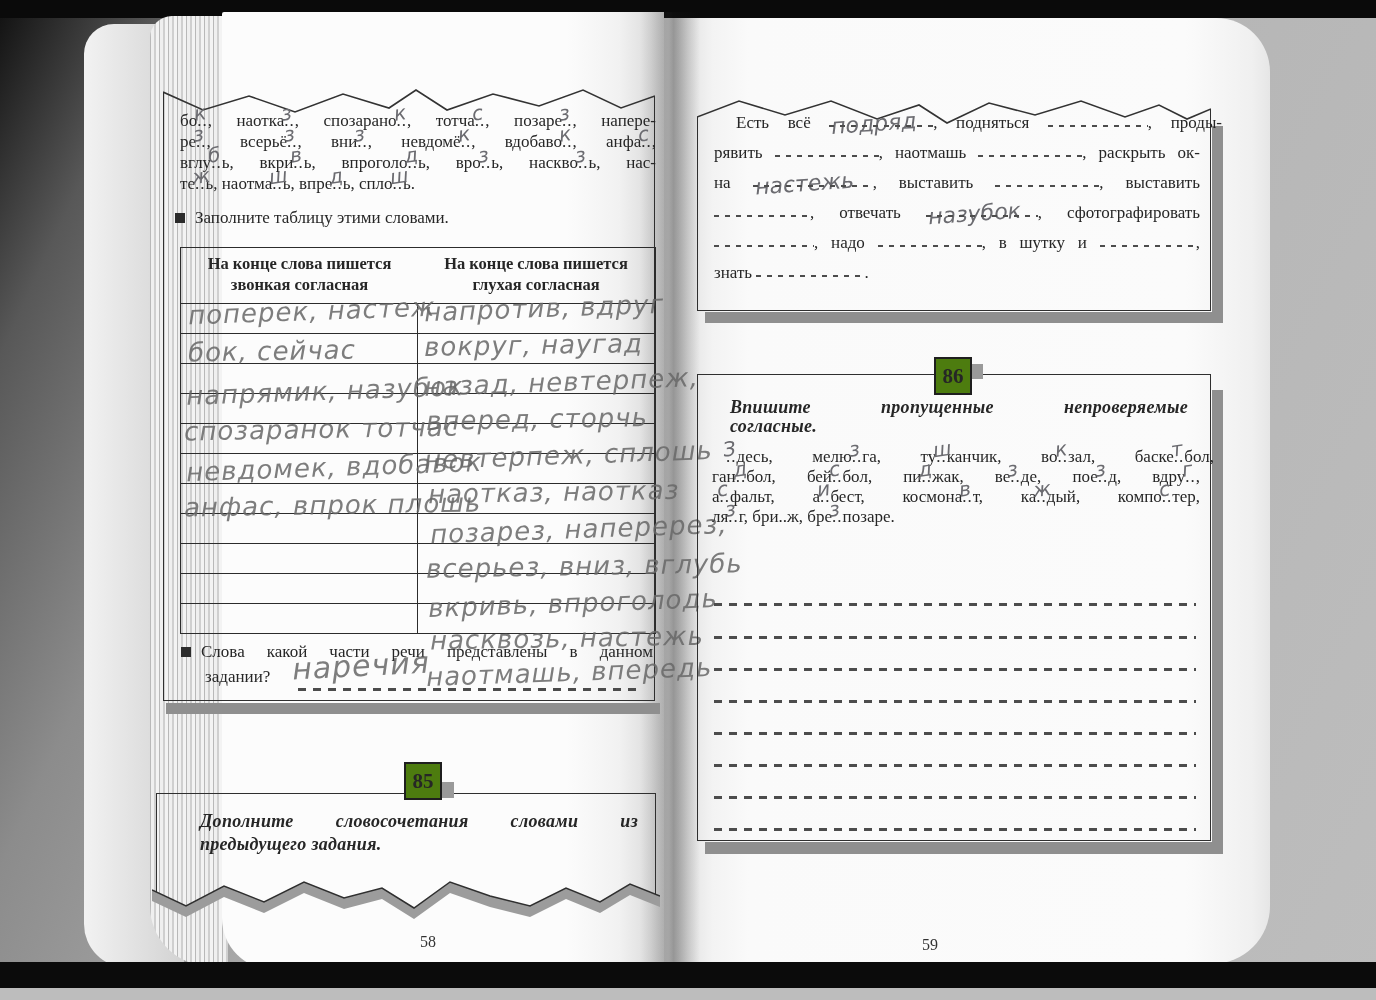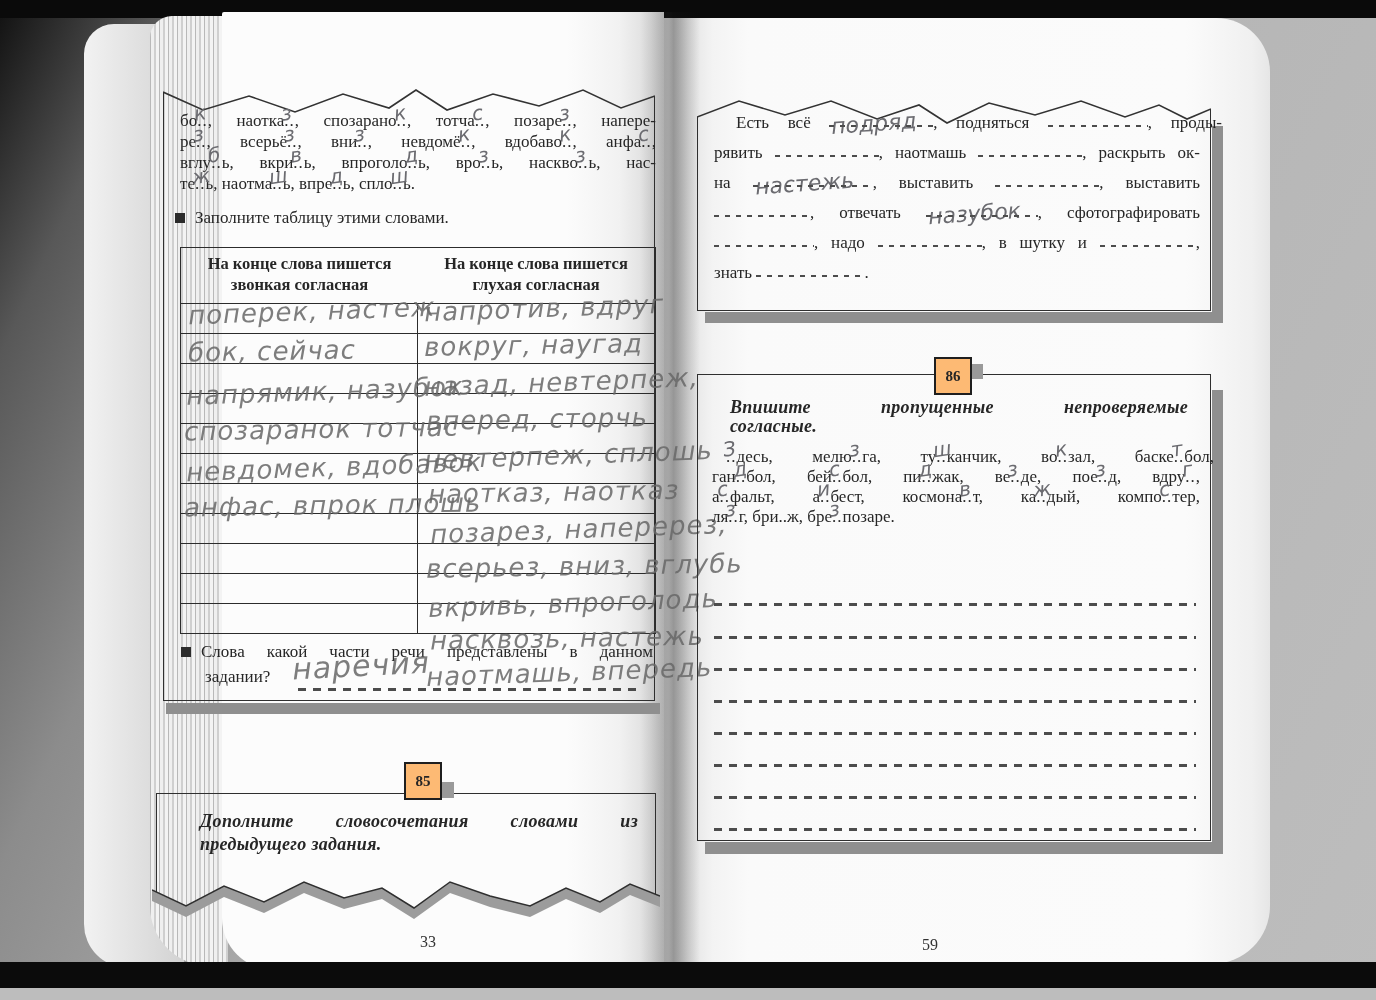--- a/index.html
+++ b/index.html
@@ -45,22 +45,22 @@
       font-size:26px;letter-spacing:1px;white-space:nowrap;opacity:.85;}
   
   .tbl{left:180px;top:247px;width:474px;border:1.6px solid #2c2c2c;}
   .thead{display:grid;grid-template-columns:1fr 1fr;border-bottom:1.6px solid #2c2c2c;}
   .hc{padding:5px 8px;height:45px;font-weight:bold;font-size:16.5px;line-height:21px;text-align:center;}
   .hc1{border-right:1.5px solid #2c2c2c;}
   .trow{display:grid;grid-template-columns:1fr 1fr;height:29px;border-bottom:1.4px solid #2c2c2c;}
   .trow:last-child{border-bottom:none;}
   .tc1{border-right:1.5px solid #2c2c2c;}
   
-  .badge{display:flex;align-items:center;justify-content:center;background:#fdba74;border:2.2px solid #1f1f1f;
-         font-weight:bold;font-size:15px;}
+  .badge{display:flex;align-items:center;justify-content:center;background:#4d7c0f;border:2.2px solid #1f1f1f;
+         font-weight:bold;font-size:21px;}
   .badge-sh{background:#9a9a9a;}
   .dline{height:2.5px;background:repeating-linear-gradient(to right,#4c4c4c 0 8px,transparent 8px 15px);}
 </style>
 </head>
 <body>
 
 <div class="scene">
 
   <div class="abs backdrop"></div>
   <div class="abs bar-top"></div>
@@ -173,21 +173,21 @@
   <div class="abs vline" style="left:655px;top:793px;height:105px"></div>
   <div class="abs badge-sh" style="left:438px;top:782px;width:16px;height:16px"></div>
   <div class="abs badge" style="left:404px;top:762px;width:34px;height:34px">85</div>
   <div class="abs task just" style="left:200px;top:810px;width:438px">Дополните словосочетания словами из</div>
   <div class="abs task" style="left:200px;top:833px;width:438px">предыдущего задания.</div>
   <svg class="abs" style="left:152px;top:876px" width="508" height="52">
     <polygon points="0,14 34,30 72,10 112,26 152,6 192,22 230,12 262,32 298,6 338,20 378,30 414,12 448,26 478,8 508,20
                      508,31 478,19 448,37 414,23 378,41 338,31 298,17 262,43 230,23 192,33 152,17 112,37 72,21 34,41 0,25" fill="#9c9c9c"></polygon>
     <polyline points="0,14 34,30 72,10 112,26 152,6 192,22 230,12 262,32 298,6 338,20 378,30 414,12 448,26 478,8 508,20" fill="none" stroke="#2f2f2f" stroke-width="1.5"></polyline>
   </svg>
-  <div class="abs pagenum" style="left:420px;top:933px">33</div>
+  <div class="abs pagenum" style="left:420px;top:933px">58</div>
 
   <svg class="abs" style="left:697px;top:95px" width="514" height="30">
     <polyline points="0,22 42,6 88,20 134,6 180,24 222,10 250,28 292,8 338,20 384,6 428,22 462,10 490,24 514,14" fill="none" stroke="#333" stroke-width="1.6"></polyline>
   </svg>
   <div class="abs vline" style="left:697px;top:117px;height:193px"></div>
   <div class="abs vline" style="left:1210px;top:109px;height:201px"></div>
   <div class="abs hline" style="left:697px;top:310px;width:514px"></div>
   <div class="abs shadow" style="left:1212px;top:126px;width:11px;height:196px"></div>
   <div class="abs shadow" style="left:705px;top:312px;width:518px;height:11px"></div>
 

